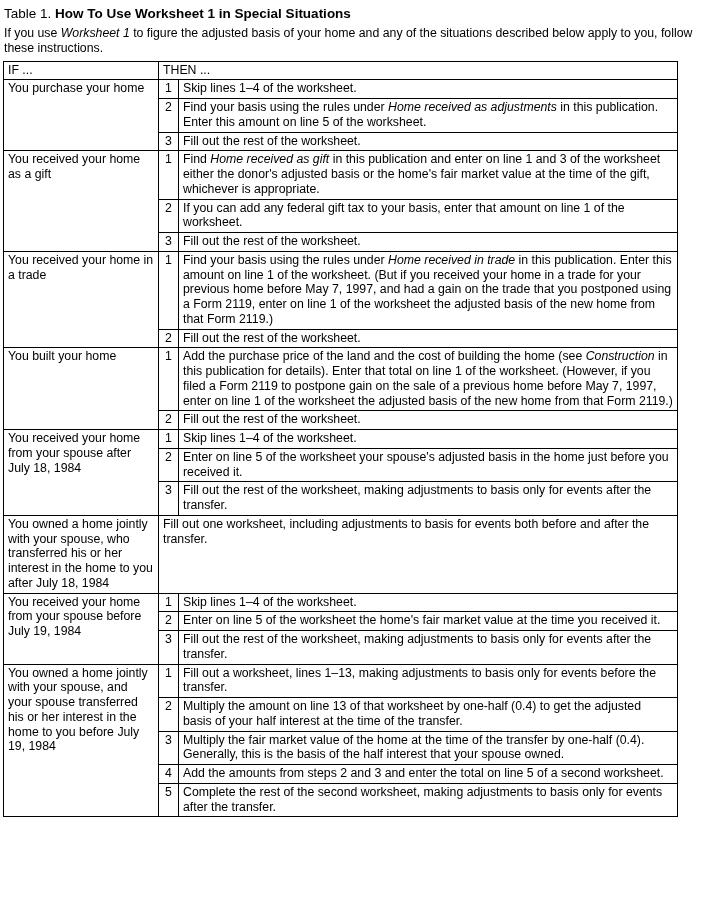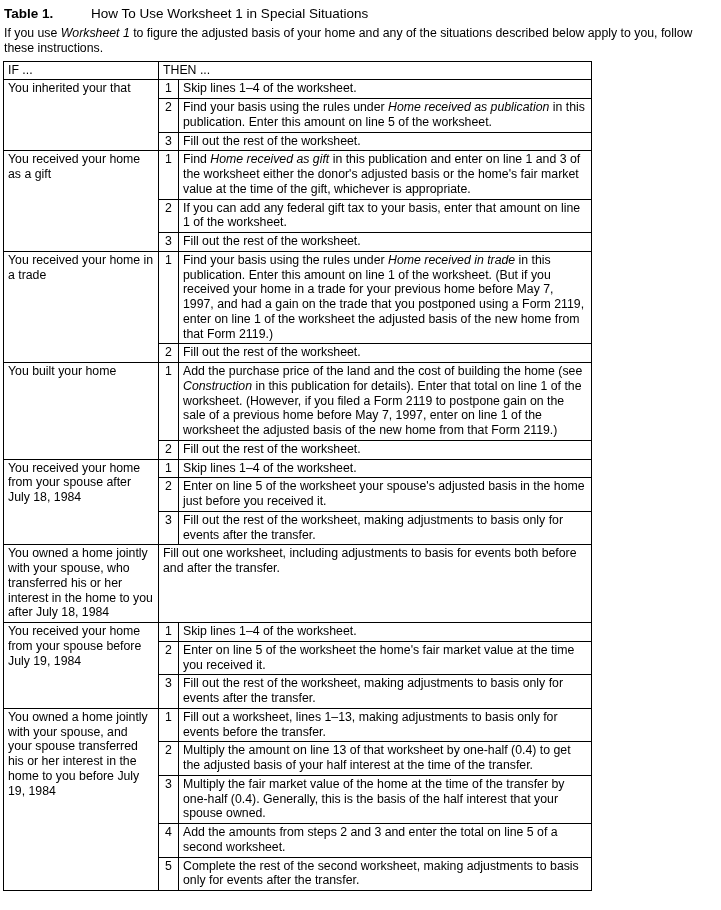--- a/index.html
+++ b/index.html
@@ -16,37 +16,36 @@
     width: 721px;
     box-sizing: border-box;
     padding: 4px 2px 0 2px;
   }
   .doc-title {
     font-size: 13.5px;
     margin: 2px 0 4px 2px;
     line-height: 1.15;
   }
   .doc-title .tbl-num {
-    font-weight: bold;
+    font-weight: normal;
   }
   .doc-title .tbl-name {
-    font-weight: normal;
-    margin-left: 34px;
+    font-weight: bold;
   }
   .intro {
     font-size: 12.3px;
     line-height: 1.22;
     margin: 0 2px 5px 2px;
   }
   .intro em {
     font-style: italic;
   }
   table.wsheet {
     border-collapse: collapse;
-    width: 589px;
+    width: 675px;
     margin: 0 1px;
     table-layout: fixed;
   }
   table.wsheet td, table.wsheet th {
     border: 1px solid #000000;
     vertical-align: top;
     font-size: 12.3px;
     line-height: 1.2;
     padding: 1px 4px 2px 4px;
     text-align: left;
@@ -89,27 +88,27 @@
       <col class="col-if">
       <col class="col-num">
       <col class="col-then">
     </colgroup>
     <tbody id="table-body">
       <tr class="hdr">
         <td>IF ...</td>
         <td colspan="2">THEN ...</td>
       </tr>
     <tr>
-          <td class="if-cell" rowspan="3">You inherited your that</td>
+          <td class="if-cell" rowspan="3">You purchase your home</td>
           <td class="col-num num-cell">1</td>
           <td><span>Skip lines 1–4 of the worksheet.</span></td>
         </tr>
         <tr>
           <td class="col-num num-cell">2</td>
-          <td><span>Find your basis using the rules under </span><em>Home received as publication</em><span> in this publication. Enter this amount on line 5 of the worksheet.</span></td>
+          <td><span>Find your basis using the rules under </span><em>Home received as adjustments</em><span> in this publication. Enter this amount on line 5 of the worksheet.</span></td>
         </tr>
         <tr>
           <td class="col-num num-cell">3</td>
           <td><span>Fill out the rest of the worksheet.</span></td>
         </tr>
         <tr>
           <td class="if-cell" rowspan="3">You received your home as a gift</td>
           <td class="col-num num-cell">1</td>
           <td><span>Find </span><em>Home received as gift</em><span> in this publication and enter on line 1 and 3 of the worksheet either the donor's adjusted basis or the home's fair market value at the time of the gift, whichever is appropriate.</span></td>
         </tr>

